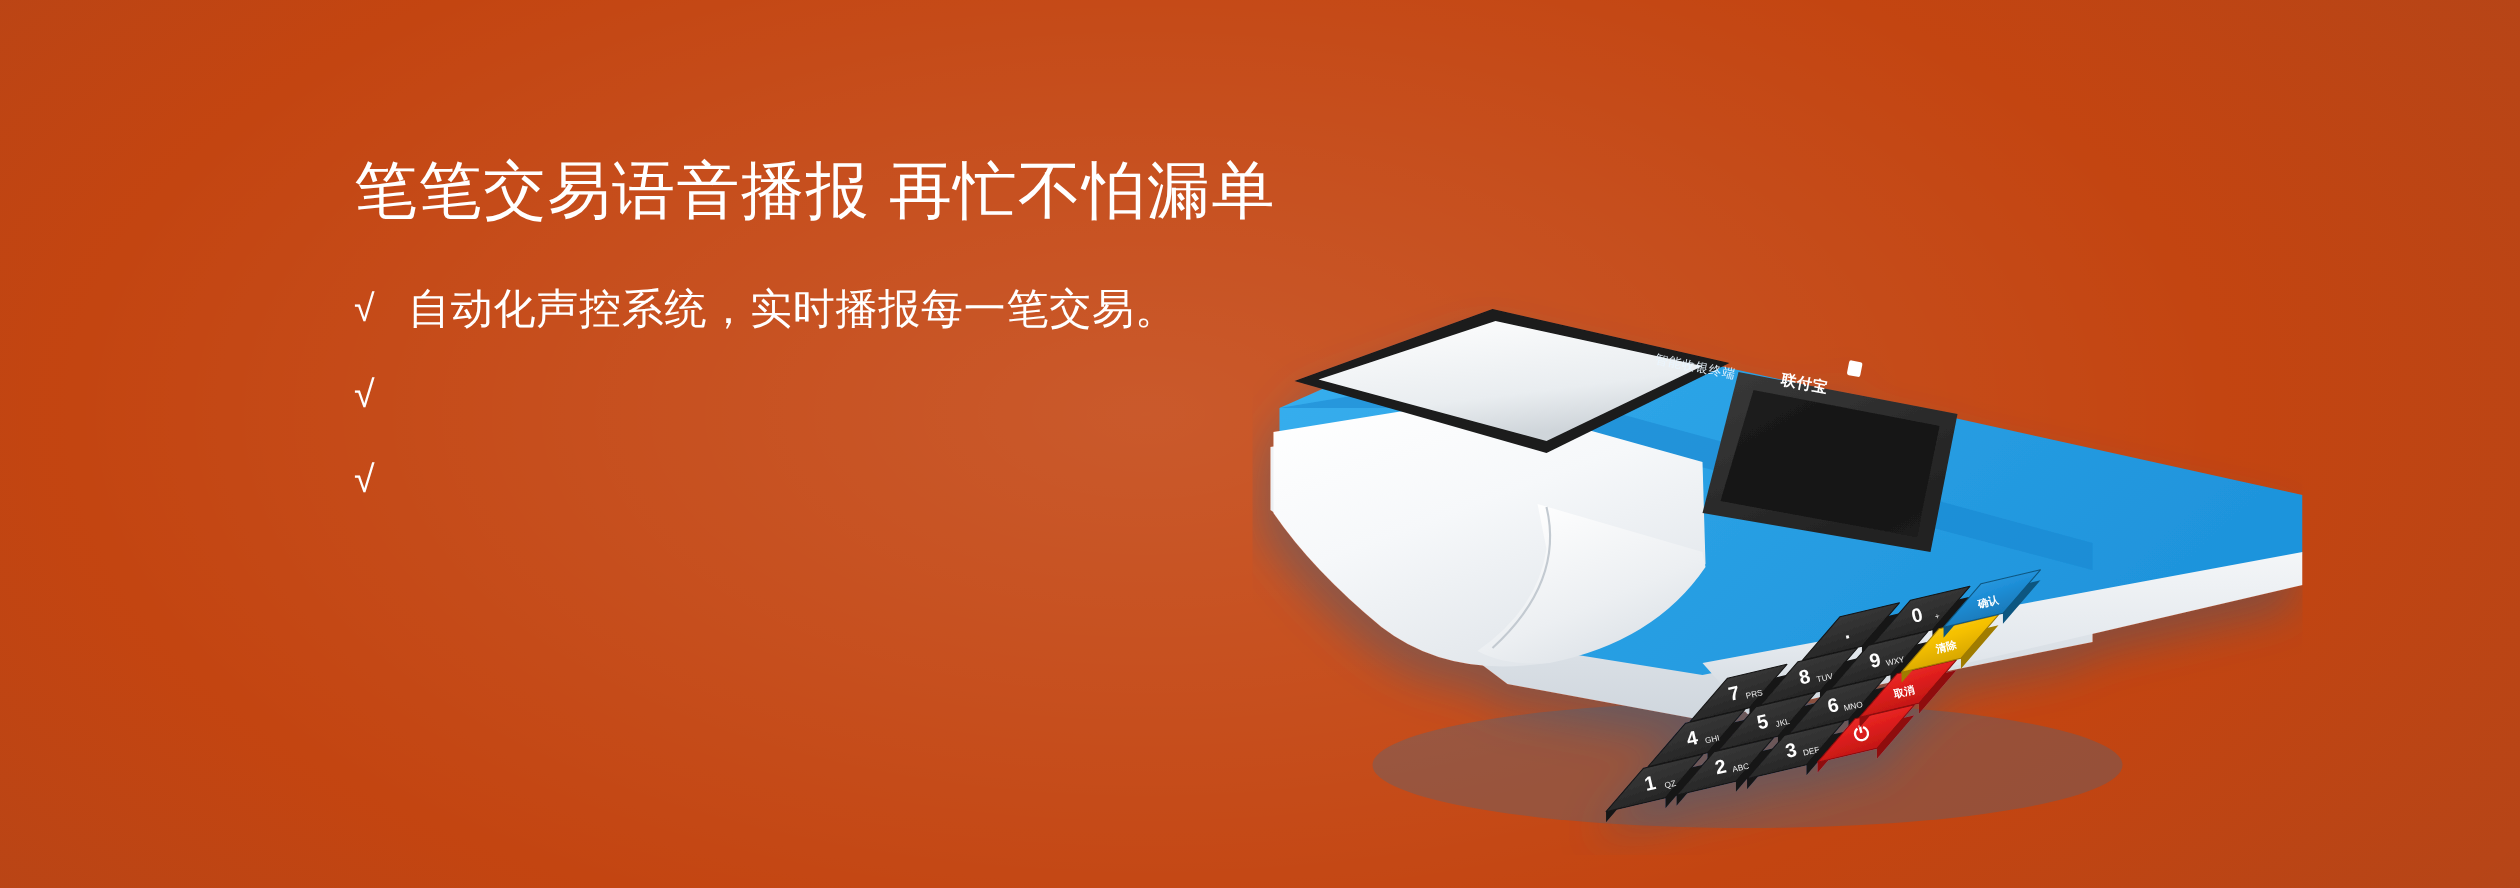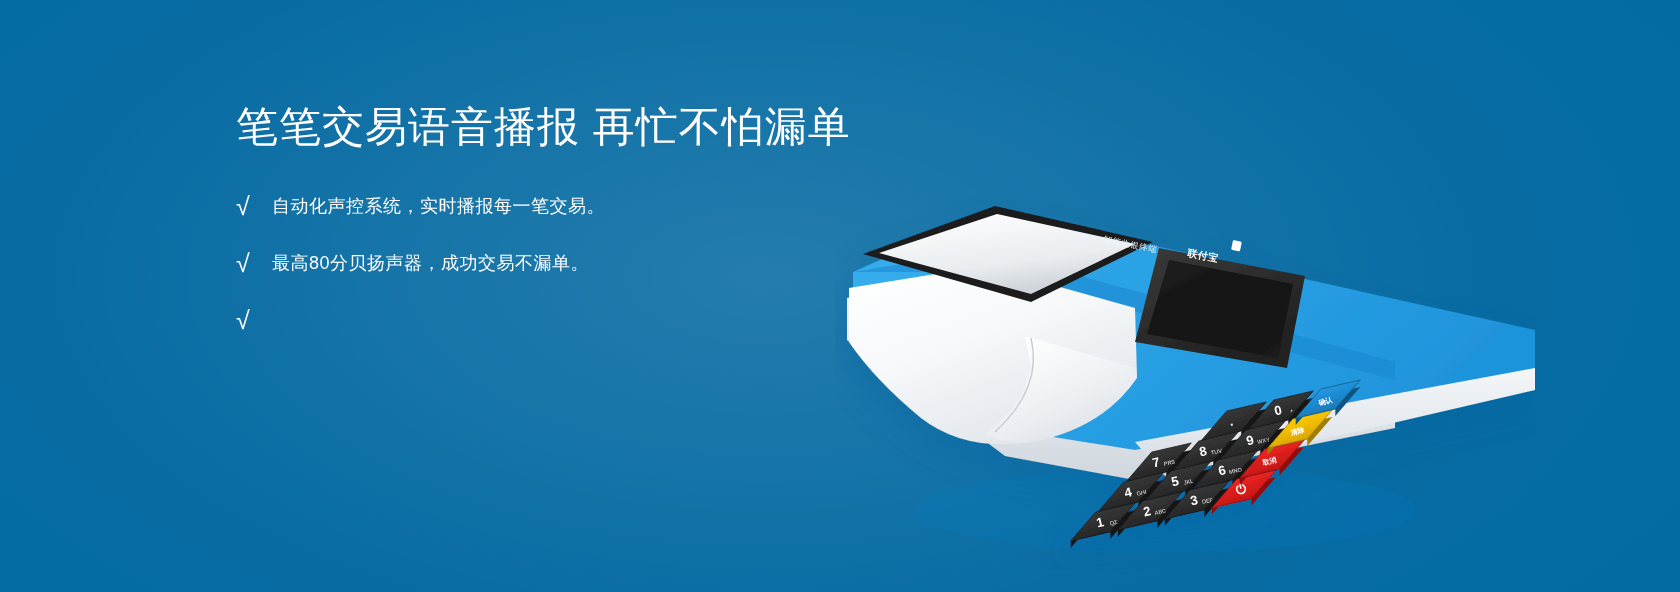--- a/index.html
+++ b/index.html
@@ -7,21 +7,21 @@
   body {
     font-family: "Liberation Sans", "DejaVu Sans", sans-serif;
     background: #0098e5;
     position: relative;
   }
 
   
   #banner {
     position:absolute; inset:0;
     width:1680px; height:592px;
-    background: #0369a1;
+    background: #c2410c;
     overflow:hidden;
   }
   #glow {
     position:absolute;
     left:50%; top:50%;
     width:1900px; height:1000px;
     transform: translate(-50%,-50%);
     background: radial-gradient(ellipse at 46% 48%,
         rgba(255,255,255,0.13) 0%,
         rgba(255,255,255,0.07) 28%,
@@ -56,21 +56,21 @@
   .check {
     color:#ffffff;
     font-size:25px;
     line-height:32px;
     width:36px;
     flex:0 0 36px;
     font-weight:300;
   }
   .btext {
     color:#ffffff;
-    font-size:18px;
+    font-size:28px;
     line-height:32px;
     letter-spacing:0.5px;
     font-weight:400;
   }
 
   
   #device-wrap {
     position:absolute;
     left:835px; top:180px;
     width:700px; height:390px;
@@ -90,21 +90,20 @@
 
     <div id="bullets">
 
       <div class="bullet">
         <span class="check">√</span>
         <span class="btext">自动化声控系统，实时播报每一笔交易。</span>
       </div>
 
       <div class="bullet">
         <span class="check">√</span>
-        <span class="btext">最高80分贝扬声器，成功交易不漏单。</span>
       </div>
 
       <div class="bullet">
         <span class="check">√</span>
       </div>
 
     </div>
   </div>
 
   <div id="device-wrap">

